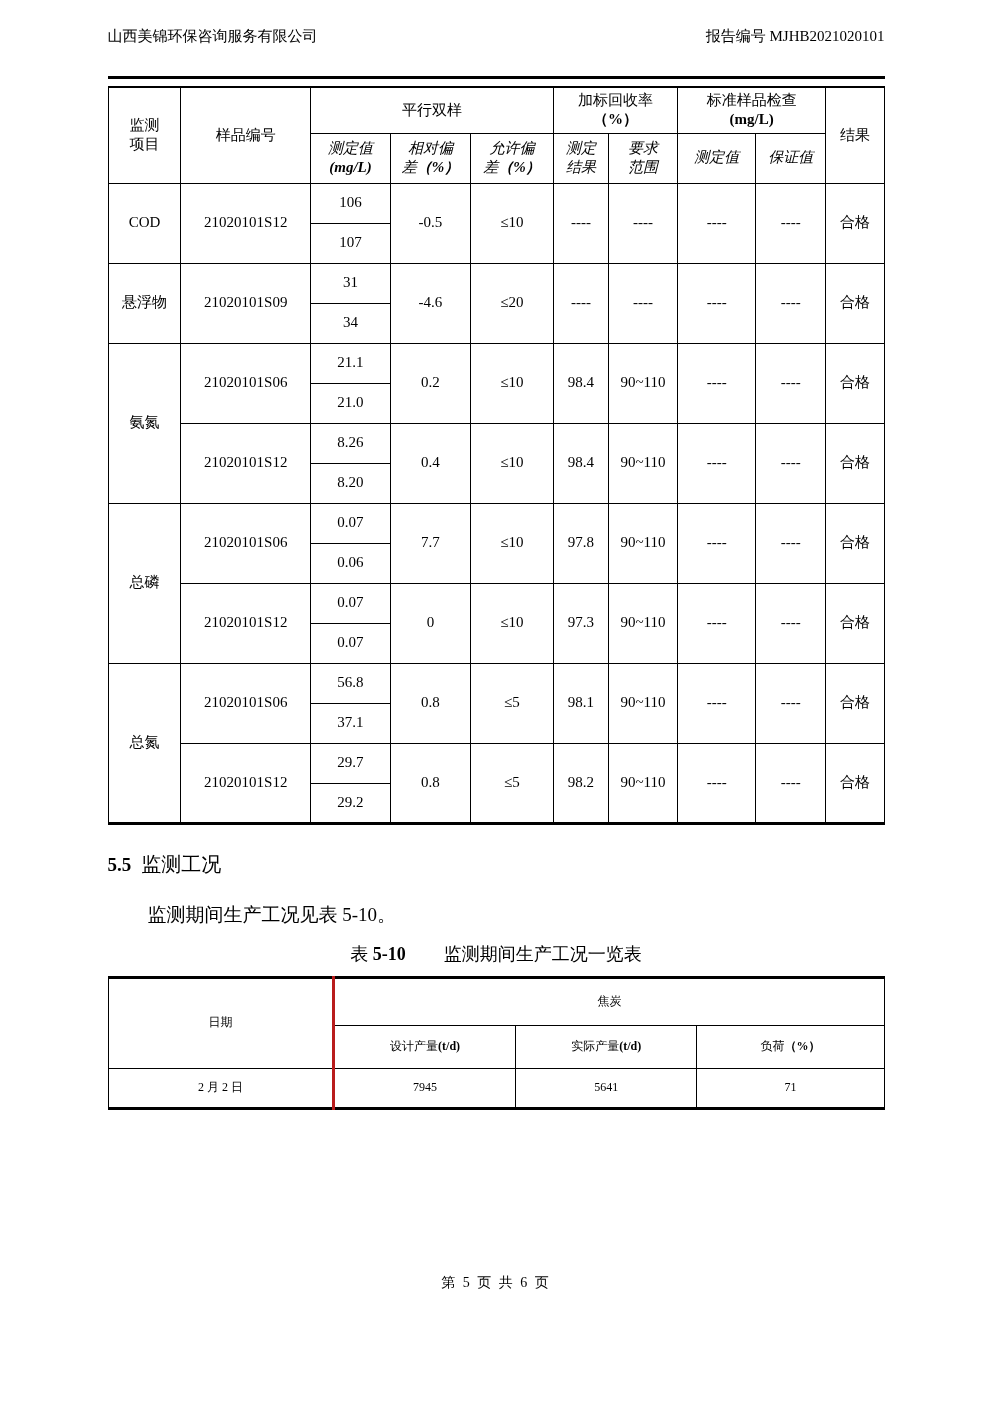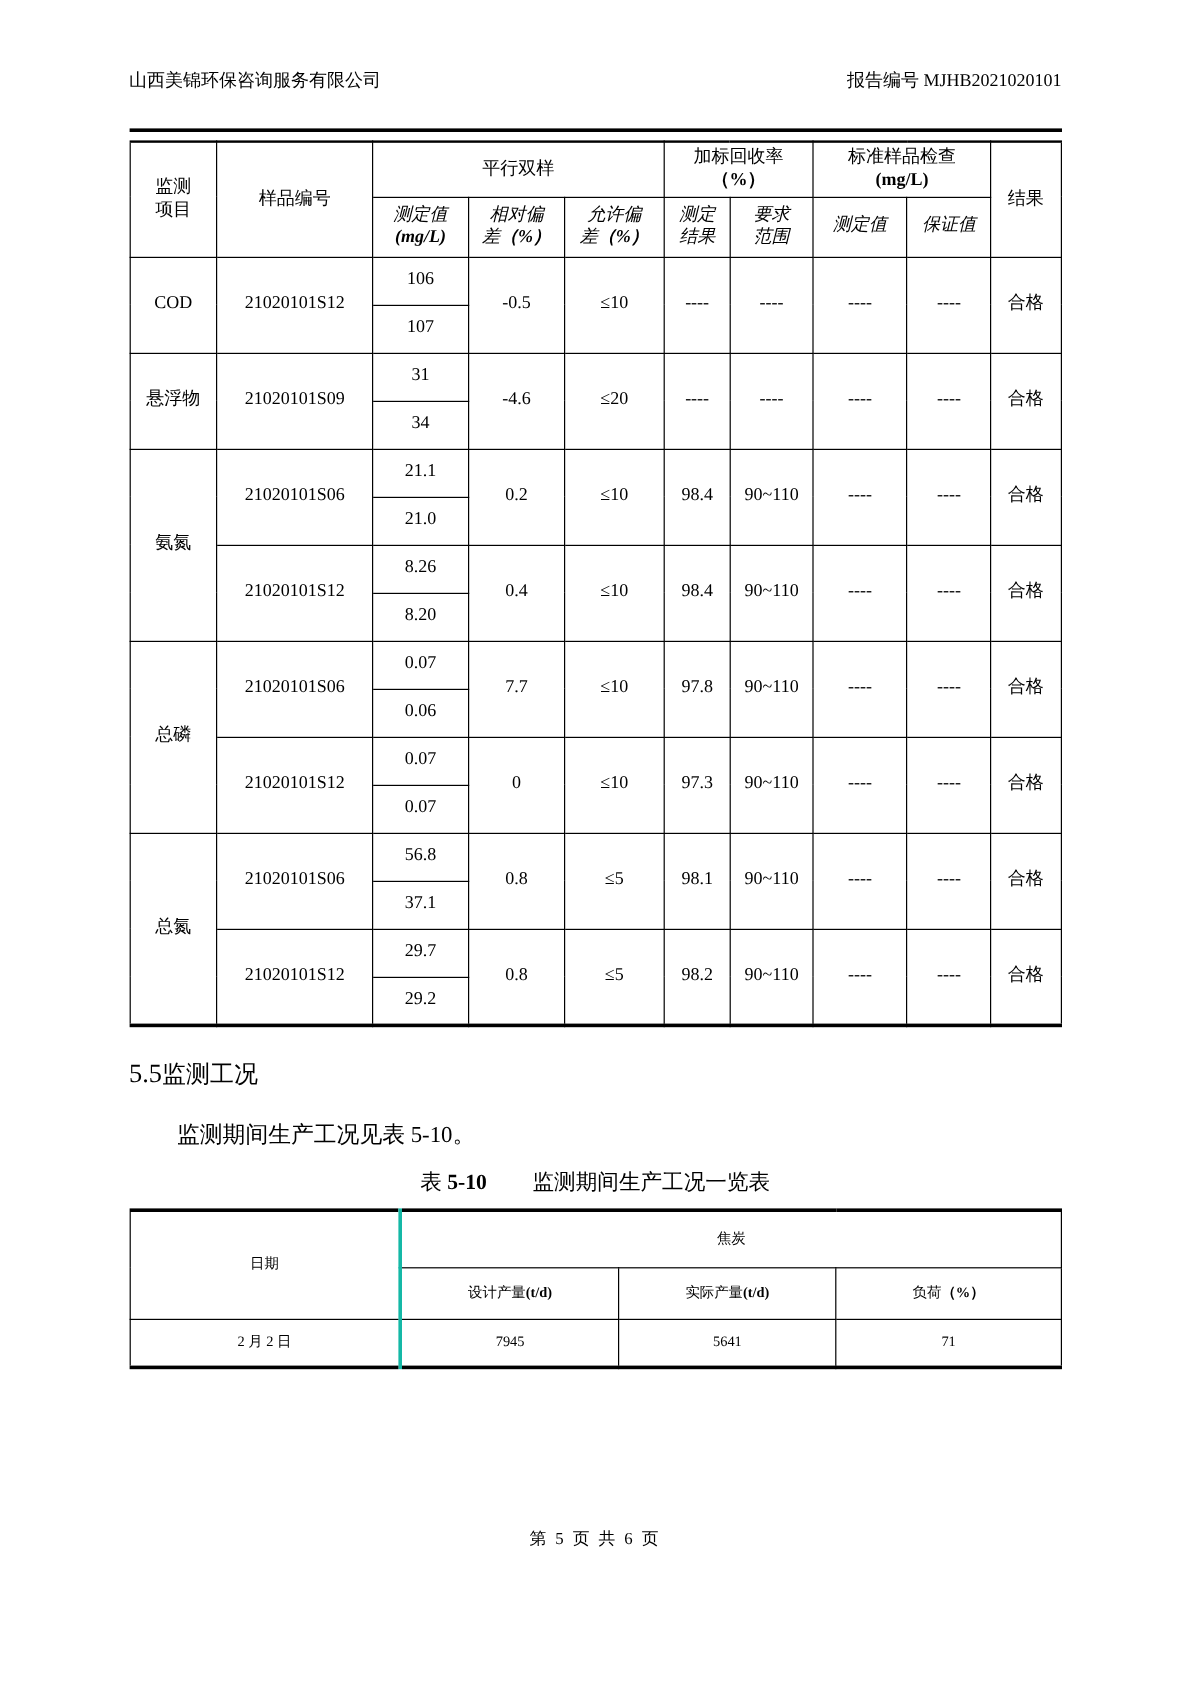--- a/index.html
+++ b/index.html
@@ -1,21 +1,21 @@
 <!DOCTYPE html>
 <html><head>
 <meta charset="utf-8">
 <style>
   html,body { margin:0; padding:0; }
   body {
     width:992px; height:1403px; background:#ffffff; color:#000;
     font-family:"Liberation Serif","DejaVu Serif",serif;
     position:relative; overflow:hidden;
   }
-  .page { width:777px; margin:0 auto; padding-top:58px; }
+  .page { width:777px; margin:0 auto; padding-top:27px; }
 
   .doc-header {
     display:flex; justify-content:space-between; align-items:flex-end;
     font-size:15px; padding-bottom:30px; border-bottom:3px solid #000;
   }
 
   table { border-collapse:collapse; width:100%; table-layout:fixed; }
   th, td {
     border:1px solid #000; text-align:center; vertical-align:middle;
     font-weight:normal; padding:0 2px; font-size:15px; line-height:1.3;
@@ -23,30 +23,30 @@
 
   .qc-table { margin-top:7px; border-top:2px solid #000; border-bottom:3px solid #000; }
   .qc-table thead tr.tier1 { height:46px; }
   .qc-table thead tr.tier2 { height:50px;font-style:italic; }
   .qc-table tbody tr { height:40px; }
 
   .pre { white-space:pre-line; }
   .b { font-weight:bold; }
 
   .section-heading { margin:26px 0 0 0; font-size:20px; font-weight:normal; }
-  .section-heading .num { font-weight:normal; font-size:22px; }
+  .section-heading .num { font-weight:bold; margin-right:10px; font-size:19px; }
 
   .body-paragraph { margin:24px 0 0 0; font-size:19px; text-indent:40px; }
 
   .table-caption { margin-top:14px; text-align:center; font-size:18px; }
   .table-caption .cap-title { margin-left:38px; }
 
   .prod-table { margin-top:10px; border-top:3px solid #000; border-bottom:3px solid #000; font-size:16px; }
   .prod-table td { font-size:12px; }
-  .prod-table .date-col { border-right:3px solid #14b8a6; }
+  .prod-table .date-col { border-right:3px solid #b91c1c; }
   .prod-table tr.group-row { height:48px; }
   .prod-table tr.sub-row { height:43px; }
   .prod-table tr.data-row { height:40px; }
 
   .page-footer {
     position:absolute; left:0; right:0; top:1274px;
     text-align:center; font-size:14px; letter-spacing:2px;
   }
 </style>
 </head>

